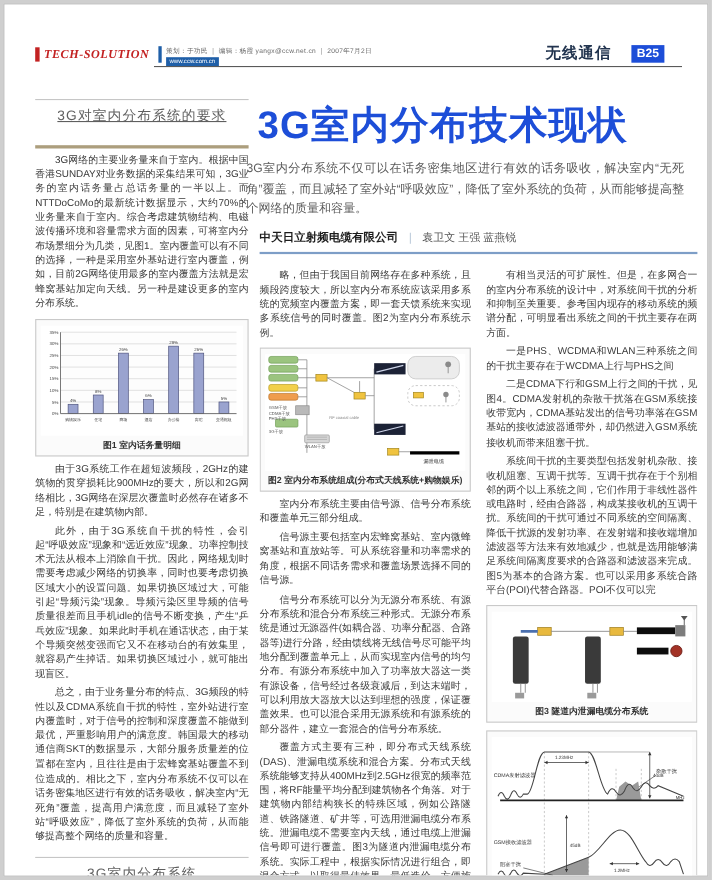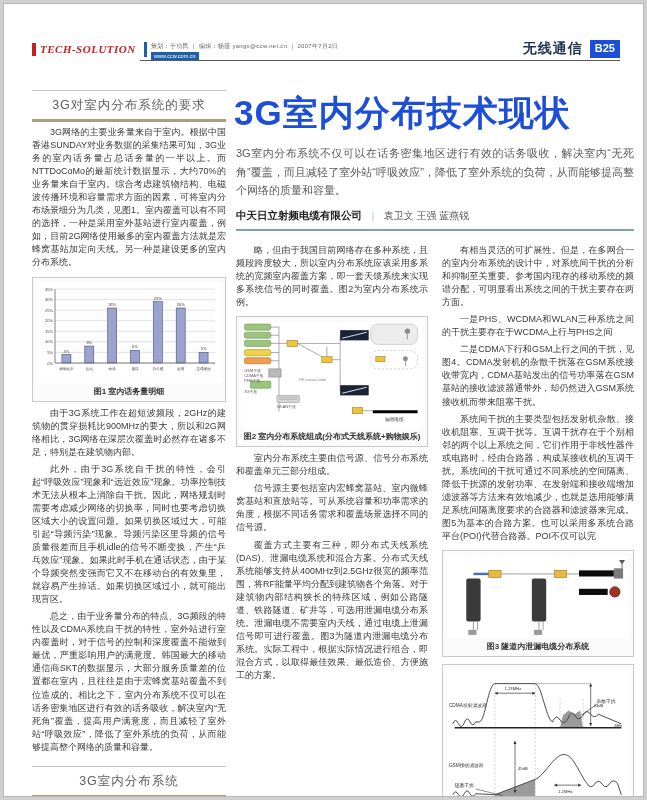--- a/index.html
+++ b/index.html
@@ -3,51 +3,51 @@
 <meta charset="utf-8">
 <style>
   * { margin:0; padding:0; box-sizing:border-box; }
   html,body { width:647px; height:800px; background:#cfcfcf; font-family:"Liberation Sans", sans-serif; }
   .page { position:relative; width:641px; height:794px; margin:3px; background:#ffffff;
           border:1px solid #b9b9b9; overflow:hidden; }
 
   
   .hdr { position:absolute; left:28px; top:36px; width:588px; height:24px; }
   .hdr-rule { position:absolute; left:108px; top:20px; width:480px; border-bottom:1.5px solid #5a5a5a; }
-  .brand { position:absolute; left:0; top:3px; display:flex; align-items:flex-start; gap:4px; }
+  .brand { position:absolute; left:0; top:3px; display:flex; align-items:center; gap:4px; }
   .brand-bar { width:4px; height:13px; background:#c32222; }
   .brand-txt { font-family:"Liberation Serif", serif; font-style:italic; font-weight:bold;
                font-size:11px; color:#c32222; letter-spacing:.5px; }
   .meta { position:absolute; left:112px; top:2px; display:flex; gap:4px; }
   .meta-bar { width:3px; height:15px; background:#1f5fa8; }
   .meta-col { display:flex; flex-direction:column; gap:1px; }
   .meta-line { font-size:6px; color:#666; letter-spacing:.3px; }
   .meta-site { display:inline-block; background:#1f5fa8; color:#fff; font-size:5.5px;
                padding:0 3px; line-height:8px; width:max-content; }
-  .section-wrap { position:absolute; right:0; top:0; display:flex; gap:7px; }
+  .section-wrap { position:absolute; right:16px; top:0; display:flex; align-items:center; gap:18px; }
   .section-name { font-size:14px; font-weight:bold; color:#22344f; letter-spacing:1px; }
   .page-no { background:#1d4ed8; color:#fff; font-weight:bold; font-size:11px;
              padding:1px 5px; line-height:14px; }
 
   
   .leftcol { position:absolute; left:28px; top:86px; width:194px; }
   .box-heading { text-align:center; color:#5f5f5f; font-size:12.5px; letter-spacing:1px;
-                 padding:6px 0 5px; border-top:1px solid #c6c6c6; border-bottom:3px solid #ac9e7d;
-                 margin-bottom:4px; }
+                 padding:6px 0 18px; border-top:1px solid #c6c6c6; border-bottom:3px solid #ac9e7d;
+                 margin-bottom:4px;text-decoration:underline; }
   .box-heading.second { margin-top:12px; }
   p.body { font-size:9px; color:#3a3a3a; line-height:1.45; text-align:justify;
            text-indent:2em; margin:4px 0; }
 
   .figbox { border:1px solid #c9c9c9; background:#fbfbfb; padding:5px 4px 4px; margin:7px 0 5px; }
   .figcap { text-align:center; font-size:8px; font-weight:bold; color:#333; margin-top:3px; }
 
   
   .main-title { position:absolute; left:230px; top:86px; width:400px; font-size:35px;
                 font-weight:bold; color:#1d4ed8; letter-spacing:1px; }
-  .deck { position:absolute; left:232px; top:140px; width:398px; font-size:11px;
+  .deck { position:absolute; left:220px; top:140px; width:398px; font-size:11px;
           color:#5a5a5a; line-height:1.7; text-align:justify; }
   .byline { position:absolute; left:232px; top:205px; width:398px; padding-bottom:6px;
             border-bottom:2px solid #7d9ec7; font-size:10px; color:#555;
             display:flex; align-items:center; gap:6px; }
   .byline .co { font-weight:bold; color:#1d1d1d; font-size:10.5px;font-family:Liberation Serif, serif; }
   .byline .sep { color:#9ab0c8; }
 
   .cols { position:absolute; left:232px; top:236px; width:398px; height:556px;
           display:flex; gap:14px; overflow:hidden; }
   .col { width:192px; }
@@ -193,20 +193,21 @@
           <text x="2" y="70" font-size="3.8" fill="#555">3G干放</text>
           <text x="34" y="84" font-size="3.8" fill="#555">WLAN干放</text>
           <text x="56" y="58" font-size="3.6" fill="#888">RF coaxial cable</text>
           <text x="140" y="97" font-size="4.6" fill="#333">漏泄电缆</text>
         </svg>
         <div class="figcap">图2  室内分布系统组成(分布式天线系统+购物娱乐)</div>
       </div>
 
       <p class="body">室内分布系统主要由信号源、信号分布系统和覆盖单元三部分组成。</p>
       <p class="body">信号源主要包括室内宏蜂窝基站、室内微蜂窝基站和直放站等。可从系统容量和功率需求的角度，根据不同话务需求和覆盖场景选择不同的信号源。</p>
+      <p class="body">信号分布系统可以分为无源分布系统、有源分布系统和混合分布系统三种形式。无源分布系统是通过无源器件(如耦合器、功率分配器、合路器等)进行分路，经由馈线将无线信号尽可能平均地分配到覆盖单元上，从而实现室内信号的均匀分布。有源分布系统中加入了功率放大器这一类有源设备，信号经过各级衰减后，到达末端时，可以利用放大器放大以达到理想的强度，保证覆盖效果。也可以混合采用无源系统和有源系统的部分器件，建立一套混合的信号分布系统。</p>
       <p class="body">覆盖方式主要有三种，即分布式天线系统(DAS)、泄漏电缆系统和混合方案。分布式天线系统能够支持从400MHz到2.5GHz很宽的频率范围，将RF能量平均分配到建筑物各个角落。对于建筑物内部结构狭长的特殊区域，例如公路隧道、铁路隧道、矿井等，可选用泄漏电缆分布系统。泄漏电缆不需要室内天线，通过电缆上泄漏信号即可进行覆盖。图3为隧道内泄漏电缆分布系统。实际工程中，根据实际情况进行组合，即混合方式，以取得最佳效果、最低造价、方便施工的方案。</p>
 
     </div>
 
     <div class="col">
       <p class="body">有相当灵活的可扩展性。但是，在多网合一的室内分布系统的设计中，对系统间干扰的分析和抑制至关重要。参考国内现存的移动系统的频谱分配，可明显看出系统之间的干扰主要存在两方面。</p>
       <p class="body">一是PHS、WCDMA和WLAN三种系统之间的干扰主要存在于WCDMA上行与PHS之间</p>
       <p class="body">二是CDMA下行和GSM上行之间的干扰，见图4。CDMA发射机的杂散干扰落在GSM系统接收带宽内，CDMA基站发出的信号功率落在GSM基站的接收滤波器通带外，却仍然进入GSM系统接收机而带来阻塞干扰。</p>
       <p class="body">系统间干扰的主要类型包括发射机杂散、接收机阻塞、互调干扰等。互调干扰存在于个别相邻的两个以上系统之间，它们作用于非线性器件或电路时，经由合路器，构成某接收机的互调干扰。系统间的干扰可通过不同系统的空间隔离、降低干扰源的发射功率、在发射端和接收端增加滤波器等方法来有效地减少，也就是选用能够满足系统间隔离度要求的合路器和滤波器来完成。图5为基本的合路方案。也可以采用多系统合路平台(POI)代替合路器。POI不仅可以完</p>
 

